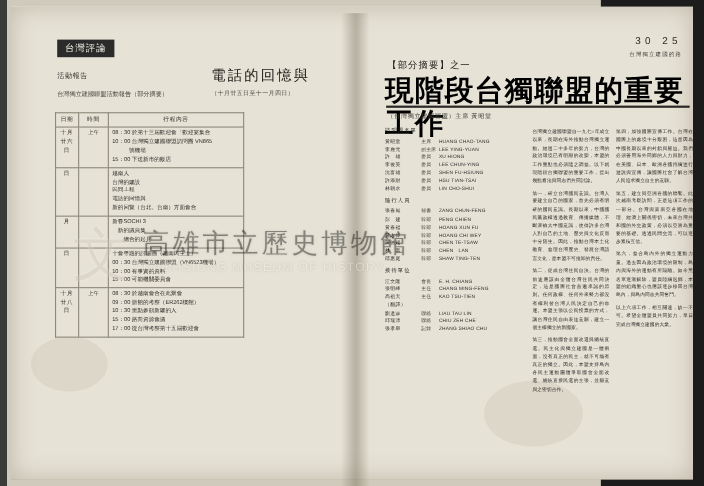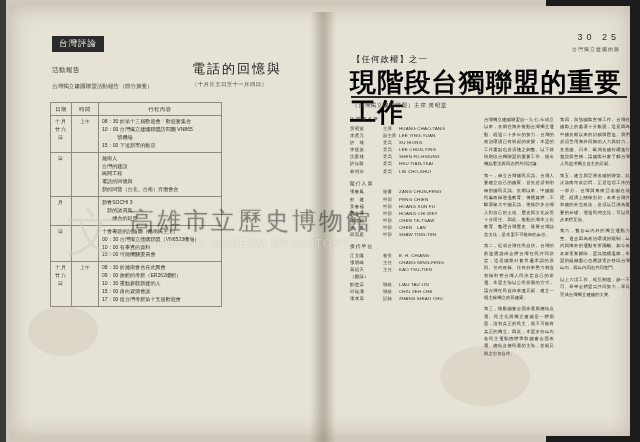--- a/index.html
+++ b/index.html
@@ -339,21 +339,21 @@
           </tr>
         </tbody>
       </table>
     </div>
 
     <div class="gutter"></div>
 
     <div class="page-right">
       <div class="folio">30 25</div>
       <div class="r-topnote">台灣獨立建國的路</div>
-      <div class="kicker">【任何政權】之一</div>
+      <div class="kicker">【部分摘要】之一</div>
       <div class="rtitle">現階段台獨聯盟的重要工作</div>
       <div class="rule"></div>
       <div class="byline">（台灣獨立建國聯盟）主席 黃昭堂</div>
 
       <div class="namecols">
         <div class="grp">
           <div class="ghead">訪問團名單</div>
           <div class="nrow">
             <span class="n-ch">黃昭堂</span>
             <span class="n-tag">主席</span>

